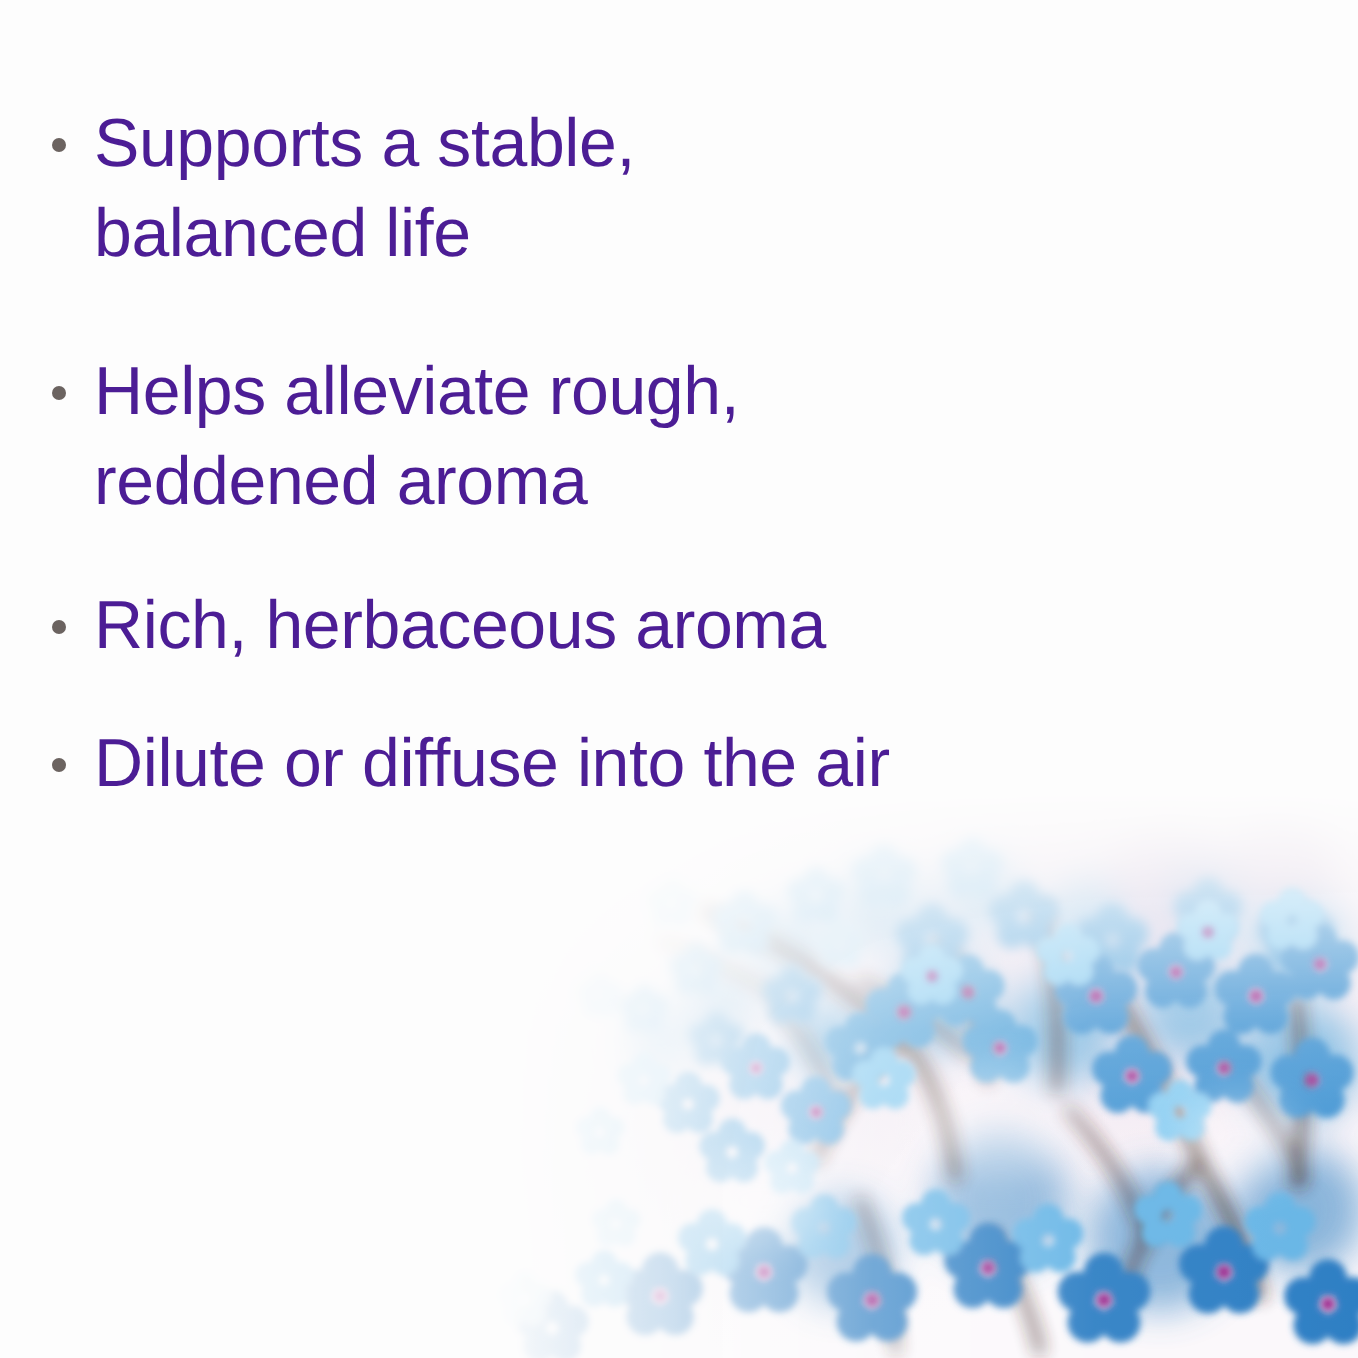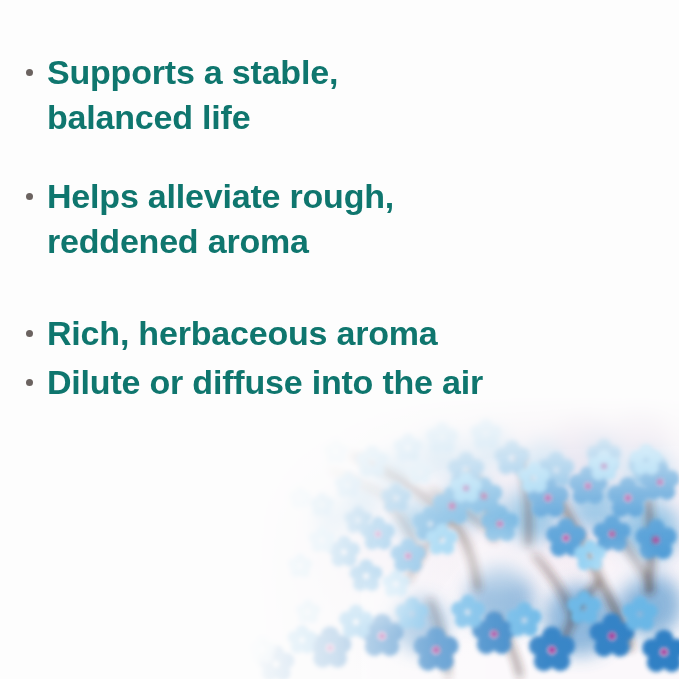--- a/index.html
+++ b/index.html
@@ -54,28 +54,28 @@
     height: 7px;
     border-radius: 50%;
     background: #6b6360;
     margin-top: 19px;
     margin-right: 14px;
   }
   .bullet-text {
     font-size: 34px;
     line-height: 45px;
     letter-spacing: -0.2px;
-    color: #0f766e;
-    font-weight: 700;
+    color: #4c1d95;
+    font-weight: 400;
     white-space: pre-line;
   }
 
   .item-0 { top: 50px; }
   .item-1 { top: 174px; }
-  .item-2 { top: 291px; margin-top: 20px; }
+  .item-2 { top: 291px; }
   .item-3 { top: 360px; }
 </style>
 </head>
 <body>
 
 <div id="stage">
 
   <div id="photo">
     <svg viewBox="0 0 679 679" xmlns="http://www.w3.org/2000/svg" aria-hidden="true">
       <defs>

